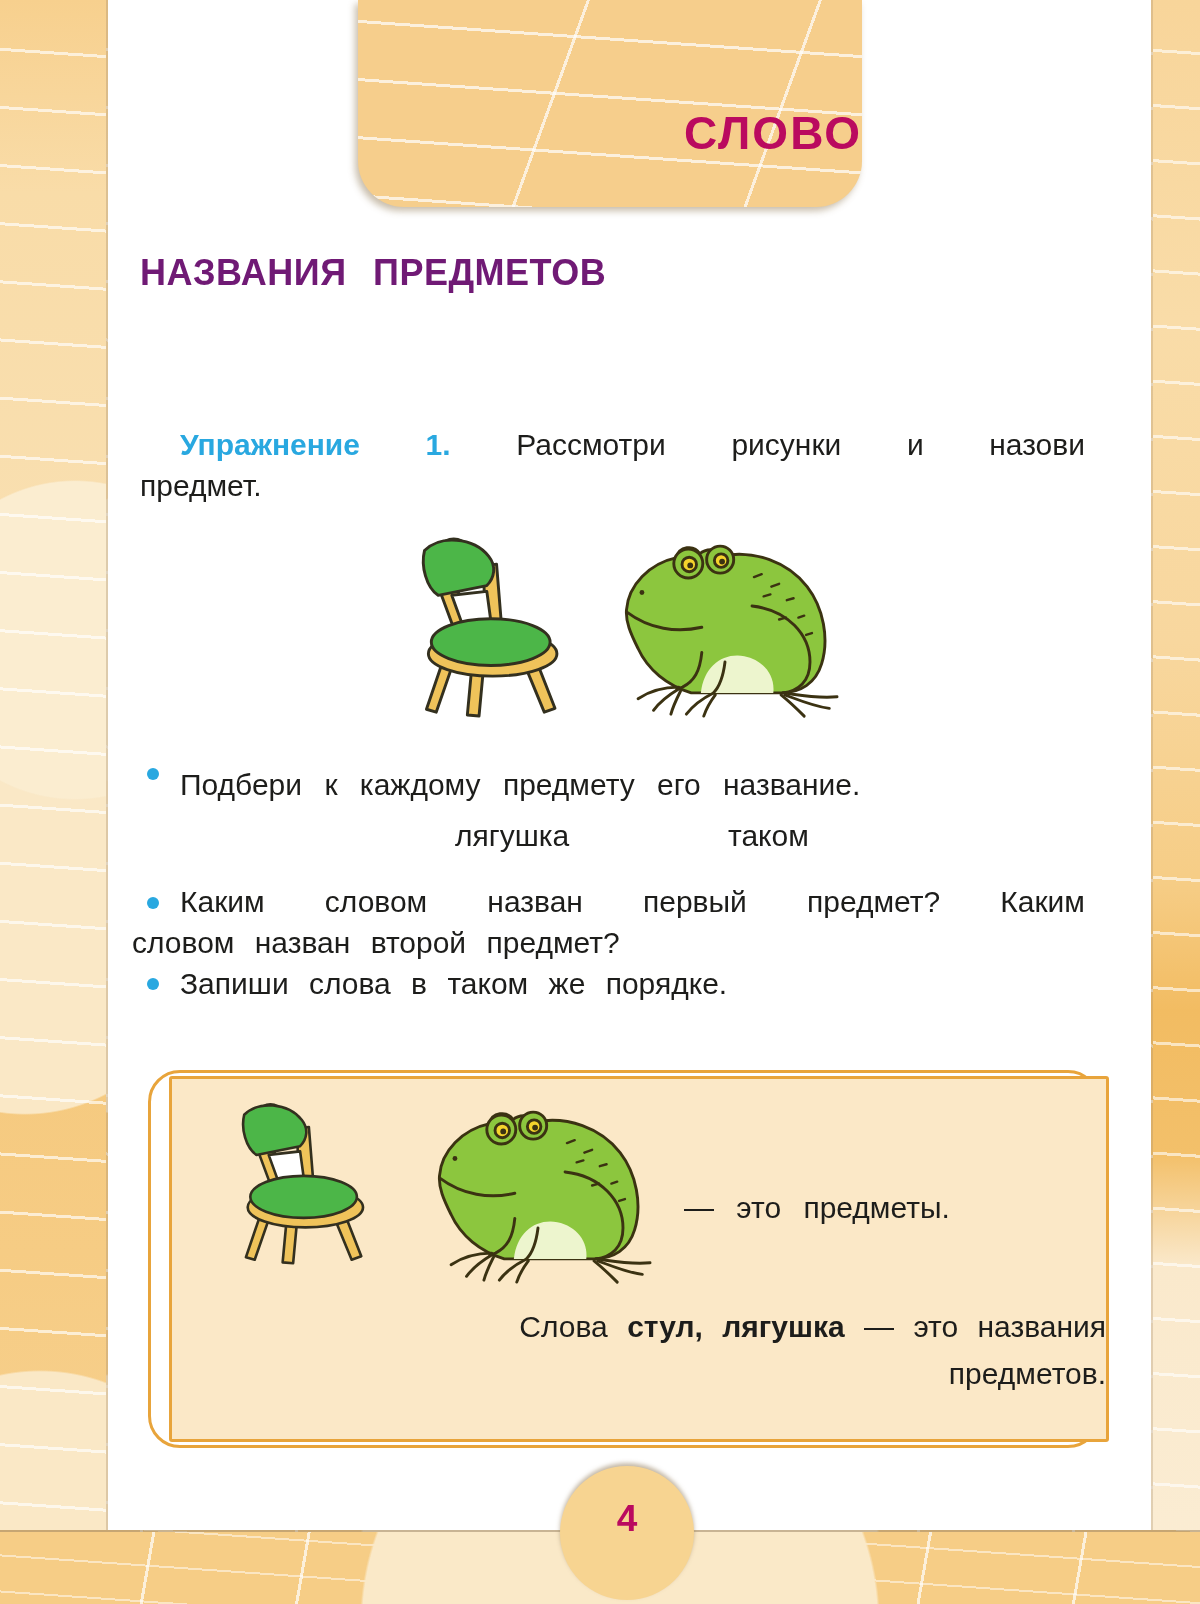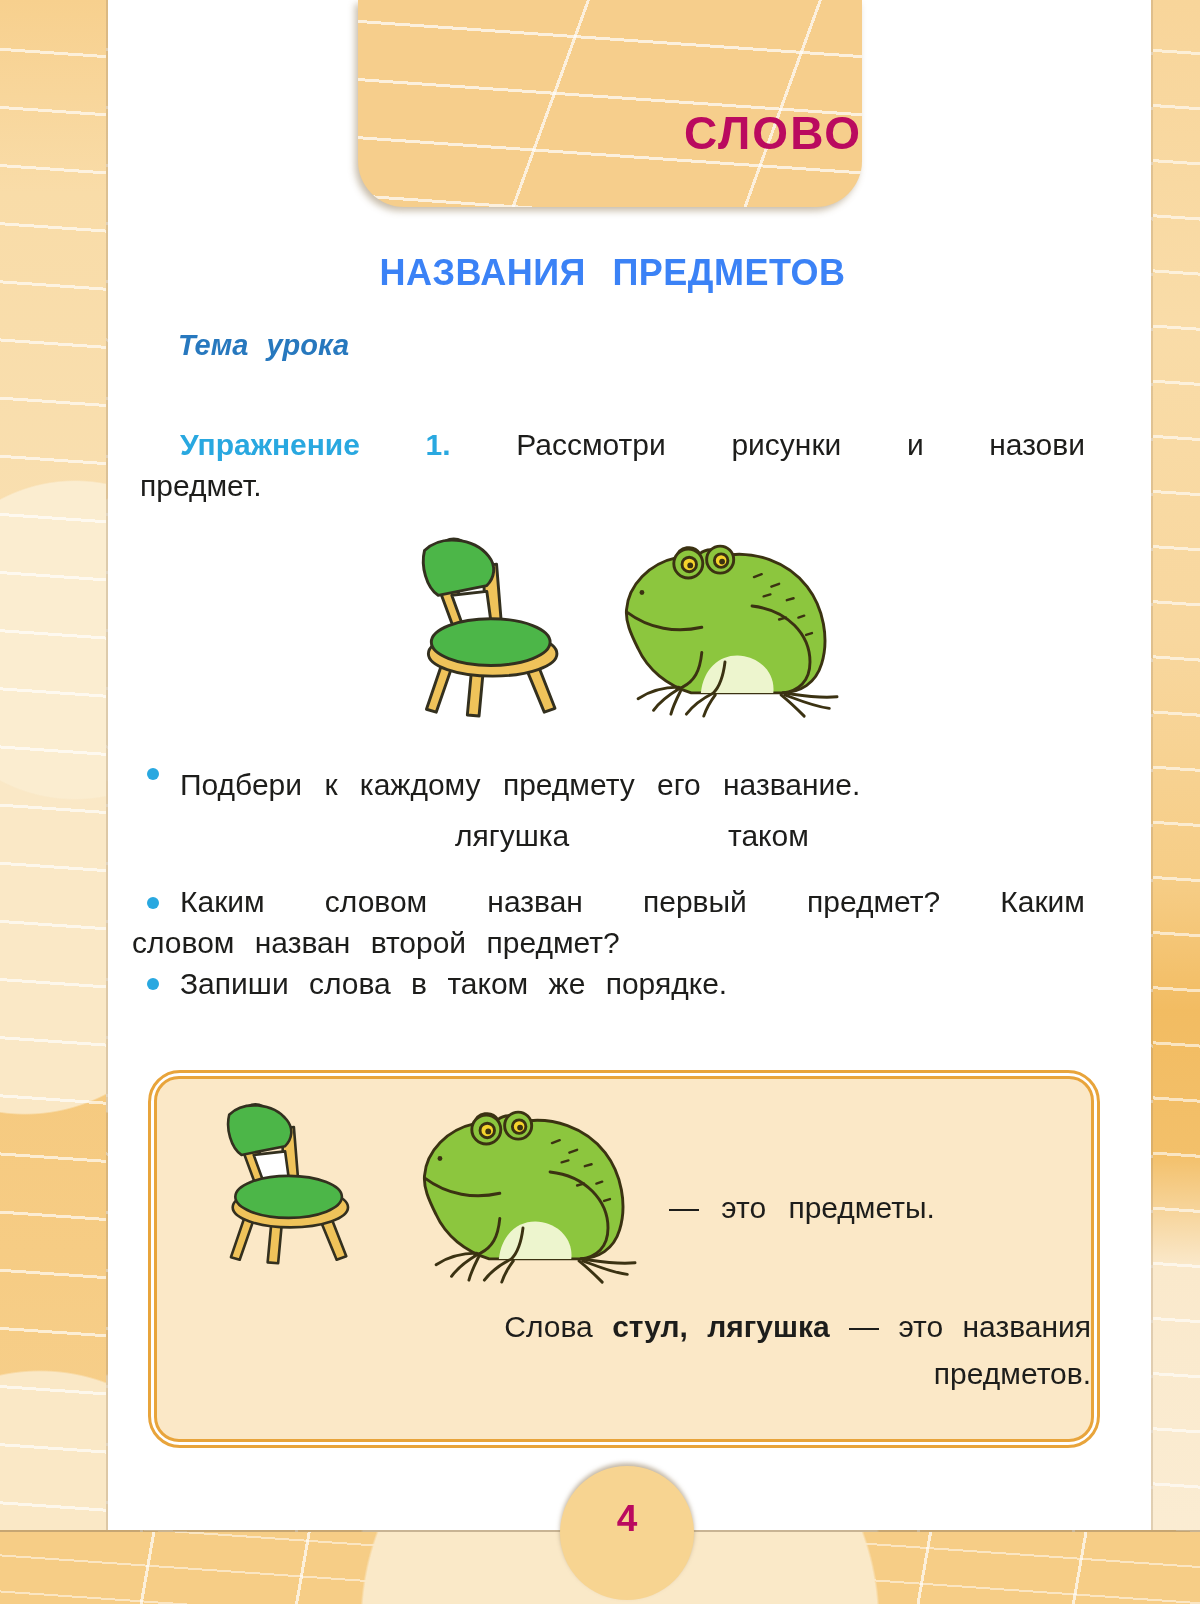--- a/index.html
+++ b/index.html
@@ -35,22 +35,22 @@
       repeating-linear-gradient(184deg, transparent 0 55px, rgba(255,255,255,.7) 55px 58px),
       #F6CE8C;
     box-shadow:-3px 4px 7px rgba(135,110,70,.45);
   }
   .tab-title {
     position:absolute; left:0; right:0; top:106px; text-align:right;
     font-size:46px; font-weight:bold; letter-spacing:2px; color:#BA0A5F;
   }
   
   .h-title {
-    position:absolute; left:140px; top:252px; width:945px; text-align:center; z-index:1;
-    font-size:36px; font-weight:bold; color:#3b82f6; word-spacing:16px; letter-spacing:.5px;
+    position:absolute; left:140px; top:252px; width:945px; z-index:1;
+    font-size:36px; font-weight:bold; color:#701a75; word-spacing:16px; letter-spacing:.5px;
   }
   .theme {
     position:absolute; left:178px; top:326px; z-index:1;
     font-size:29px; font-weight:bold; font-style:italic; color:#2778BE;
     line-height:39px; word-spacing:10px;
   }
   
   .body-text { font-size:30px; line-height:41px; color:#1d1d1b; }
   .para-l1 { position:absolute; left:180px; top:424px; width:905px; z-index:1;
     text-align:justify; text-align-last:justify; }
@@ -70,21 +70,21 @@
   .b2-l2 { position:absolute; left:132px; top:922px; word-spacing:12px; z-index:1;text-align:center; }
   .b3-text { position:absolute; left:180px; top:963px; word-spacing:12px; z-index:1; }
   
   .rule-box {
     position:absolute; left:148px; top:1070px; width:952px; height:378px; z-index:1;
     border:3px solid #E8A43B; border-radius:32px; padding:3px; box-sizing:border-box;
     background:#fff;
   }
   .rule-box-inner {
     width:100%; height:100%; box-sizing:border-box; position:relative;
-    border:3px solid #E8A43B; border-radius:25px; background:#FBE8C7;
+    border:3px solid #E8A43B; border-radius:3px; background:#FBE8C7;margin-left:15px;
   }
   .pic-chair-box { left:46px; top:20px; width:152px; height:166px; }
   .pic-frog-box  { left:248px; top:8px; width:236px; height:198px; }
   .predicate { position:absolute; left:512px; top:108px; word-spacing:14px; }
   .rule-text { position:absolute; left:0; width:100%; top:224px; text-align:right;
     line-height:47px; word-spacing:11px; }
   
   .band {
     position:absolute; left:0; bottom:0; width:1200px; height:72px; z-index:2;
     background:
@@ -160,21 +160,20 @@
 <div class="strip strip-left"></div>
 <div class="strip strip-right"></div>
 
 <div class="tab">
   <div class="tab-title">СЛОВО</div>
 </div>
 
 <div class="h-title">НАЗВАНИЯ ПРЕДМЕТОВ</div>
 
 <div class="theme">
-  <div>Тема урока</div>
 </div>
 
 <div class="para-l1 body-text">
   <span class="ex-label">Упражнение 1.</span>
   <span>Рассмотри рисунки и назови</span>
 </div>
 <div class="para-l2 body-text">предмет.</div>
 
 <svg class="pic pic-chair-main" viewBox="0 0 170 190">
     <use href="#g-chair"></use>

